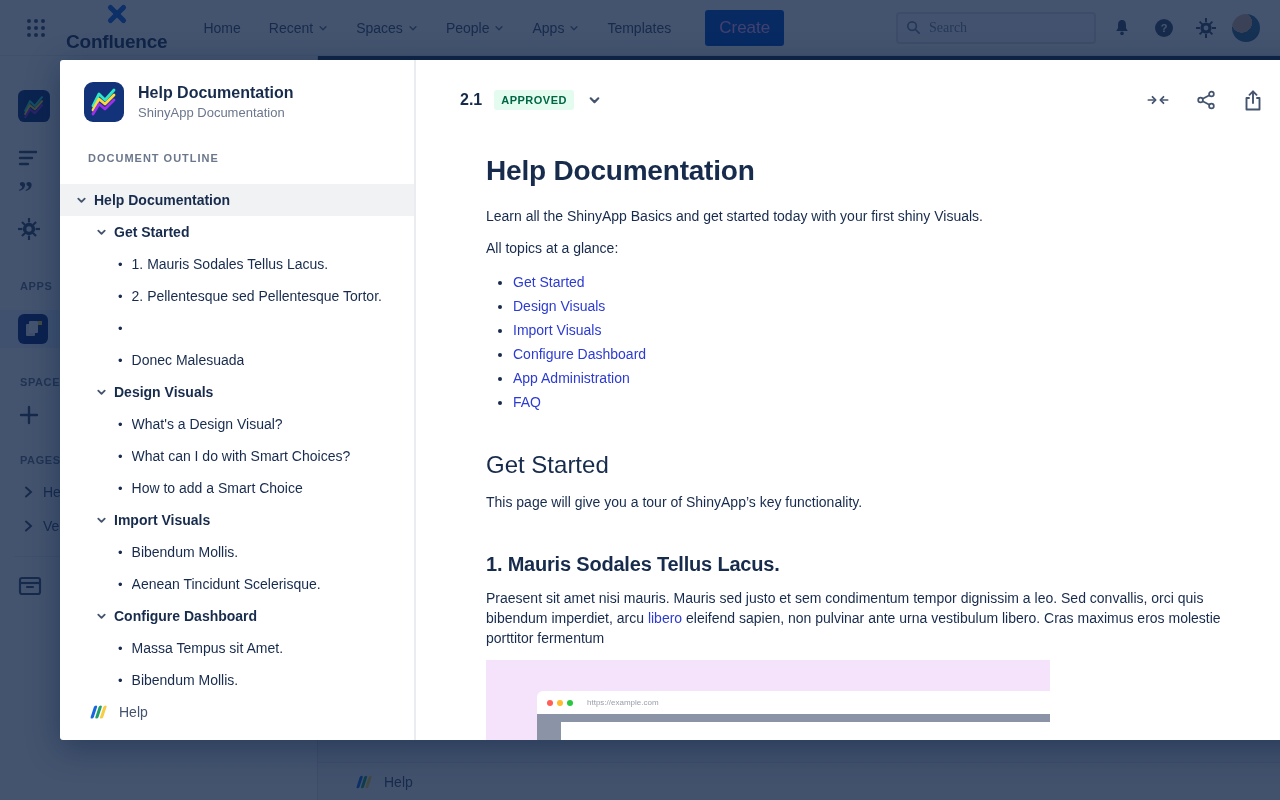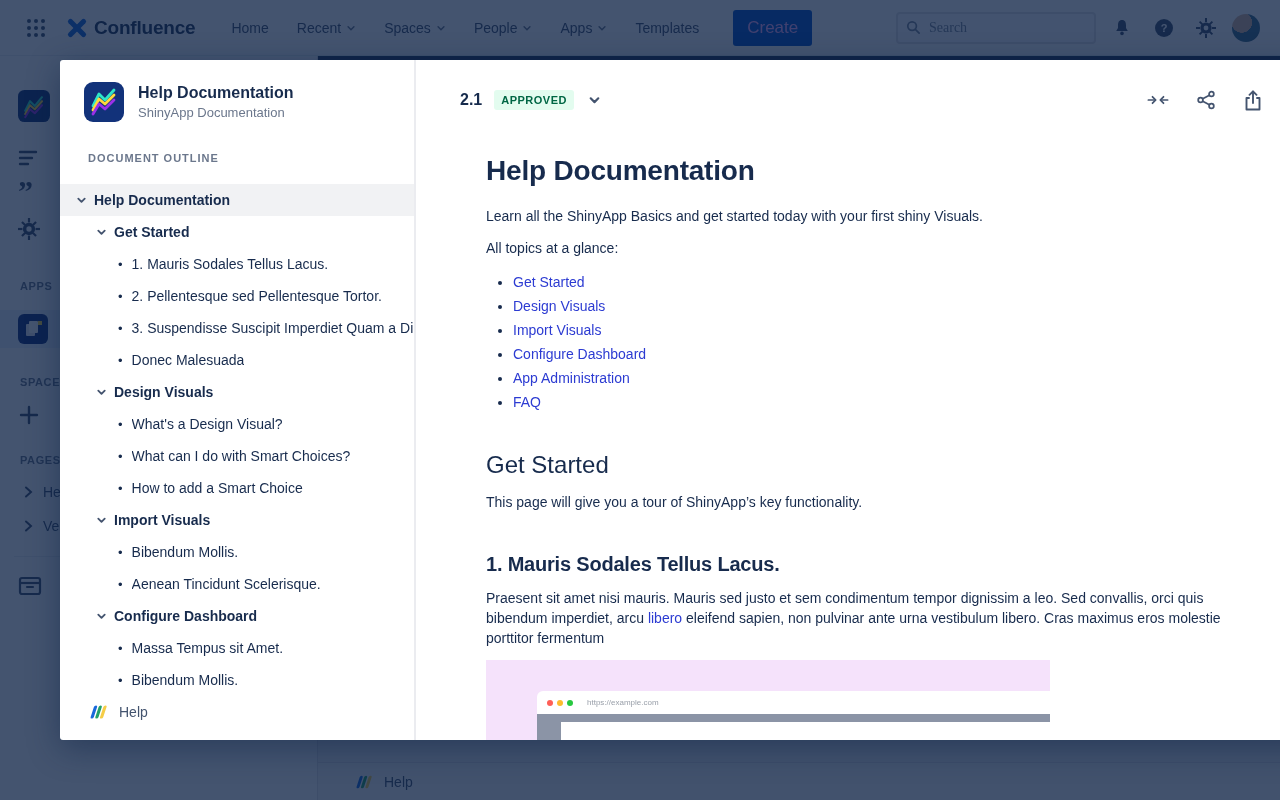--- a/index.html
+++ b/index.html
@@ -5,21 +5,21 @@
   * { margin:0; padding:0; box-sizing:border-box; }
   html,body { width:1280px; height:800px; overflow:hidden; }
   body { font-family:"Liberation Sans", sans-serif; background:#fff; position:relative; color:#172B4D; }
 
   
   .stage { position:absolute; inset:0; }
   .topnav { height:56px; background:#FFFFFF; display:flex; align-items:center; padding:0 20px;
             border-bottom:1px solid #EBECF0; }
   .tn-left { display:flex; align-items:center; gap:8px; flex:1; }
   .tn-iconbtn { width:32px; height:32px; display:flex; align-items:center; justify-content:center; border-radius:3px; }
-  .logo { display:flex; align-items:center; gap:6px; margin:0 18px 0 6px; }
+  .logo { display:flex; align-items:center; gap:6px; margin:0 18px 0 6px;flex-direction:column; }
   .logo-text { font-size:19px; font-weight:600; color:#253858; letter-spacing:-0.2px; }
   .tn-nav { display:flex; align-items:center; gap:8px; }
   .tn-item { display:flex; align-items:center; gap:5px; padding:8px 10px; font-size:14px; font-weight:500;
              color:#42526E; text-decoration:none; border-radius:3px; cursor:pointer; }
   .create-btn { margin-left:16px; background:#0052CC; color:#f0abfc; border:none; border-radius:3px;
                 font-family:inherit; font-size:17px; font-weight:500; padding:8px 14px; cursor:pointer; }
   .tn-right { display:flex; align-items:center; gap:10px; }
   .search { display:flex; align-items:center; gap:8px; width:200px; height:32px; border:2px solid #DFE1E6;
             border-radius:4px; padding:0 8px; background:#FAFBFC; }
   .search input { border:none; outline:none; background:transparent; font-family:Liberation Serif, serif; font-size:14px;
@@ -377,21 +377,20 @@
 
           <div class="trow lvl2">
 
             <span class="tbullet">•</span>
             <span class="tlabel">2. Pellentesque sed Pellentesque Tortor.</span>
           </div>
 
           <div class="trow lvl2">
 
             <span class="tbullet">•</span>
-            <span class="tlabel">3. Suspendisse Suscipit Imperdiet Quam a Di</span>
           </div>
 
           <div class="trow lvl2">
 
             <span class="tbullet">•</span>
             <span class="tlabel">Donec Malesuada</span>
           </div>
 
           <div class="trow lvl1 bold">
             <span class="tchev">

